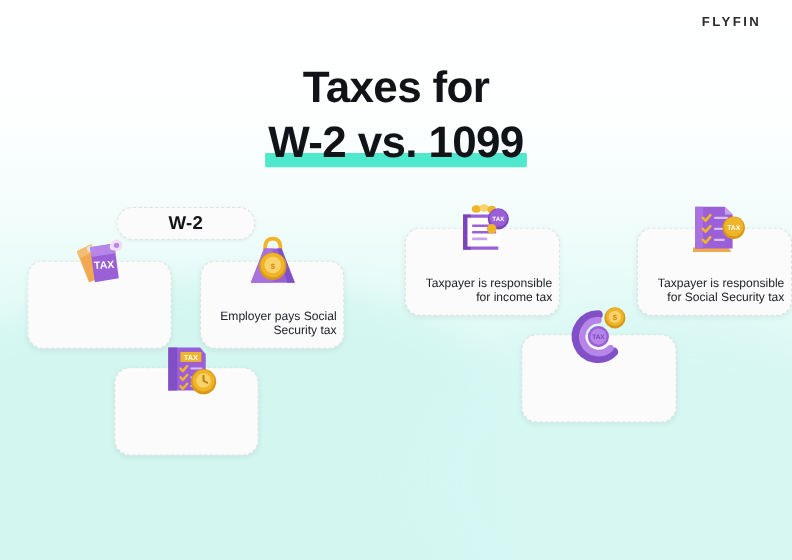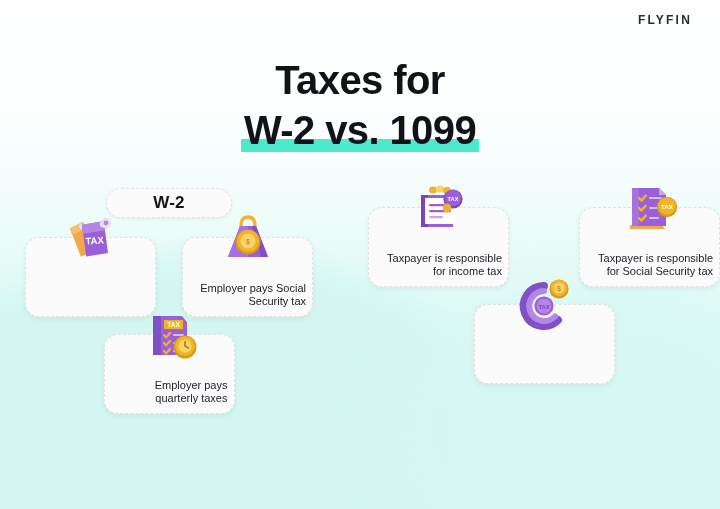--- a/index.html
+++ b/index.html
@@ -195,21 +195,20 @@
                 <path d="M26 35 l2.2 2.4 l4-4.6" fill="none" stroke="#f0b429" stroke-width="2.2" stroke-linecap="round" stroke-linejoin="round"></path>
                 <rect x="35" y="34" width="11" height="1.9" rx=".9" fill="#d9bff0"></rect>
                 <path d="M26 43 l2.2 2.4 l4-4.6" fill="none" stroke="#f0b429" stroke-width="2.2" stroke-linecap="round" stroke-linejoin="round"></path>
                 <rect x="35" y="42" width="9" height="1.9" rx=".9" fill="#d9bff0"></rect>
                 <circle cx="47" cy="39" r="11.5" fill="#d89a16"></circle>
                 <circle cx="47" cy="38" r="9.8" fill="#f0b429"></circle>
                 <circle cx="47" cy="38" r="6.6" fill="#fad26b"></circle>
                 <path d="M47 33.5 L47 38 L50.4 40" fill="none" stroke="#b97f0d" stroke-width="1.7" stroke-linecap="round"></path>
               </svg>
             </div>
-            <div class="card-label">Employer pays quarterly taxes</div>
           </div>
         </div>
       </div>
 
       <div class="column">
 
         <div class="cards-row">
 
           <div class="card wide">
             <div class="icon-box">

